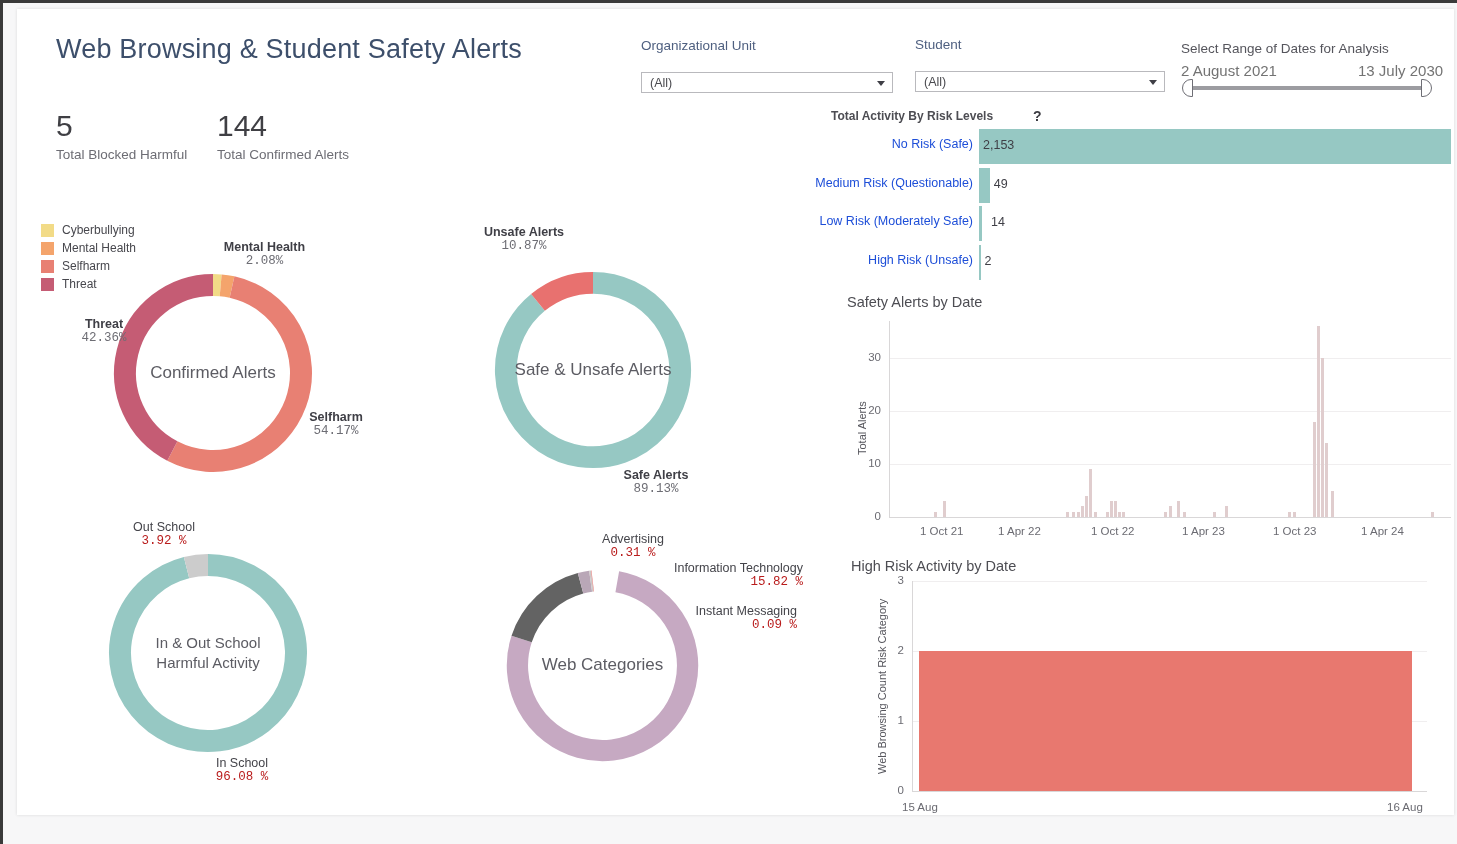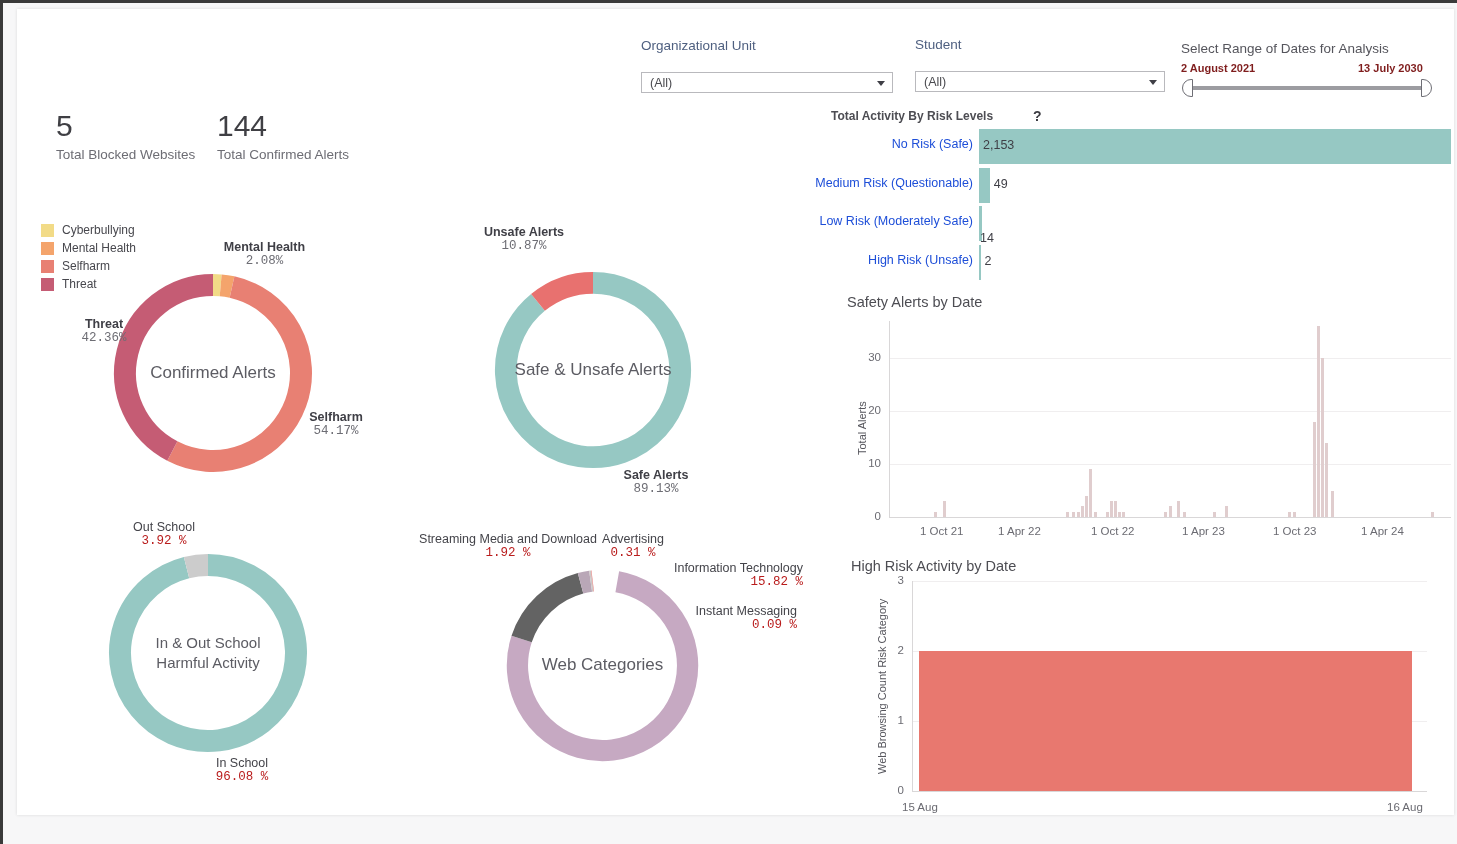--- a/index.html
+++ b/index.html
@@ -52,21 +52,21 @@
   }
   .dropdown .dd-text { position:absolute; left: 8px; top: 3px; }
   .dropdown .dd-arrow {
     position: absolute; right: 7px; top: 8px;
     width: 0; height: 0;
     border-left: 4.5px solid transparent;
     border-right: 4.5px solid transparent;
     border-top: 5px solid #3f3f46;
   }
   .range-date {
-    position: absolute; font-size: 11px; color: #7f1d1d; white-space: nowrap; font-weight: bold;
+    position: absolute; font-size: 15px; color: #737373; white-space: nowrap;
   }
   #slider-track {
     position: absolute; left: 1168px; top: 77px;
     width: 242px; height: 4px; background: #9c9ca1; border-radius: 2px;
   }
   .slider-handle {
     position: absolute; top: 70px; width: 11px; height: 18px;
     background: #ffffff; border: 1.6px solid #6e6e75; box-sizing: border-box;
   }
   #slider-handle-left  { left: 1165px; border-radius: 9px 0 0 9px; }
@@ -144,23 +144,24 @@
   .gridline { position: absolute; background: #f0eeef; height: 1px; }
   .axisline { position: absolute; background: #d9d7d8; }
   .spark-bar { position: absolute; bottom: 0; background: #e0cdce; }
 </style>
 </head>
 <body>
 
 <div id="frame">
 <div id="card">
 
+  <div id="page-title">Web Browsing &amp; Student Safety Alerts</div>
 
   <div class="kpi-num" style="left:39px; top:100px;">5</div>
-  <div class="kpi-label" style="left:39px; top:138px;">Total Blocked Websites</div>
+  <div class="kpi-label" style="left:39px; top:138px;">Total Blocked Harmful</div>
   <div class="kpi-num" style="left:200px; top:100px;">144</div>
   <div class="kpi-label" style="left:200px; top:138px;">Total Confirmed Alerts</div>
 
   <div class="filter-label" style="left:624px; top:29px;">Organizational Unit</div>
   <div class="dropdown" style="left:624px; top:63px; width:252px;">
     <span class="dd-text">(All)</span>
     <span class="dd-arrow"></span>
   </div>
 
   <div class="filter-label" style="left:898px; top:28px;">Student</div>
@@ -185,21 +186,21 @@
           <div class="risk-val" style="left: 152px;">2,153</div>
         </div>
         <div class="risk-row" style="top: 158.5px;">
           <div class="risk-cat">Medium Risk (Questionable)</div>
           <div class="risk-bar" style="width: 10.7422px; background: rgb(150, 200, 195);"></div>
           <div class="risk-val" style="left: 162.742px;">49</div>
         </div>
         <div class="risk-row" style="top: 197px;">
           <div class="risk-cat">Low Risk (Moderately Safe)</div>
           <div class="risk-bar" style="width: 3.06921px; background: rgb(150, 200, 195);"></div>
-          <div class="risk-val" style="left: 149px; margin-top: 16px;">14</div>
+          <div class="risk-val" style="left: 160px;">14</div>
         </div>
         <div class="risk-row" style="top: 235.5px;">
           <div class="risk-cat">High Risk (Unsafe)</div>
           <div class="risk-bar" style="width: 1.5px; background: rgb(150, 200, 195);"></div>
           <div class="risk-val" style="left: 153.5px;">2</div>
         </div>
       </div>
 
   <div id="alerts-legend">
         <div class="legend-row">
@@ -272,24 +273,20 @@
   </div>
 
   <svg class="donut" id="donut-categories" style="left:483px; top:554px;" width="205" height="205" viewBox="0 0 212 212">
         <path d="M 121.28103963468988 19.33691773492569 A 88 88 0 1 1 22.354615616755012 78.66047419249566" fill="none" stroke="#c6a9c2" stroke-width="22"></path>
         <path d="M 22.354615616755012 78.66047419249566 A 88 88 0 0 1 83.30107829007923 20.977891385787842" fill="none" stroke="#636363" stroke-width="22"></path>
         <path d="M 83.30107829007923 20.977891385787842 A 88 88 0 0 1 93.69801560416234 18.86412231506148" fill="none" stroke="#b9a7b7" stroke-width="22"></path>
         <path d="M 93.69801560416234 18.86412231506148 A 88 88 0 0 1 95.3974635109054 18.641049571338044" fill="none" stroke="#cdc7c6" stroke-width="22"></path>
         <path d="M 95.3974635109054 18.641049571338044 A 88 88 0 0 1 95.89163362543272 18.582490717033593" fill="none" stroke="#e8716f" stroke-width="22"></path>
       </svg>
   <div class="donut-center" style="left:483px; top:554px; width:205px; height:205px;">Web Categories</div>
-  <div class="dlabel plain" style="left:398px; top:523px; width:186px;">
-    <span>Streaming Media and Download</span>
-    <span class="pct">1.92 %</span>
-  </div>
   <div class="dlabel plain" style="left:577px; top:523px; width:78px;">
     <span>Advertising</span>
     <span class="pct">0.31 %</span>
   </div>
   <div class="dlabel plain" style="left:655px; top:552px; width:131px; text-align:right;">
     <span>Information Technology</span>
     <span class="pct">15.82 %</span>
   </div>
   <div class="dlabel plain" style="left:672px; top:595px; width:108px; text-align:right;">
     <span>Instant Messaging</span>

